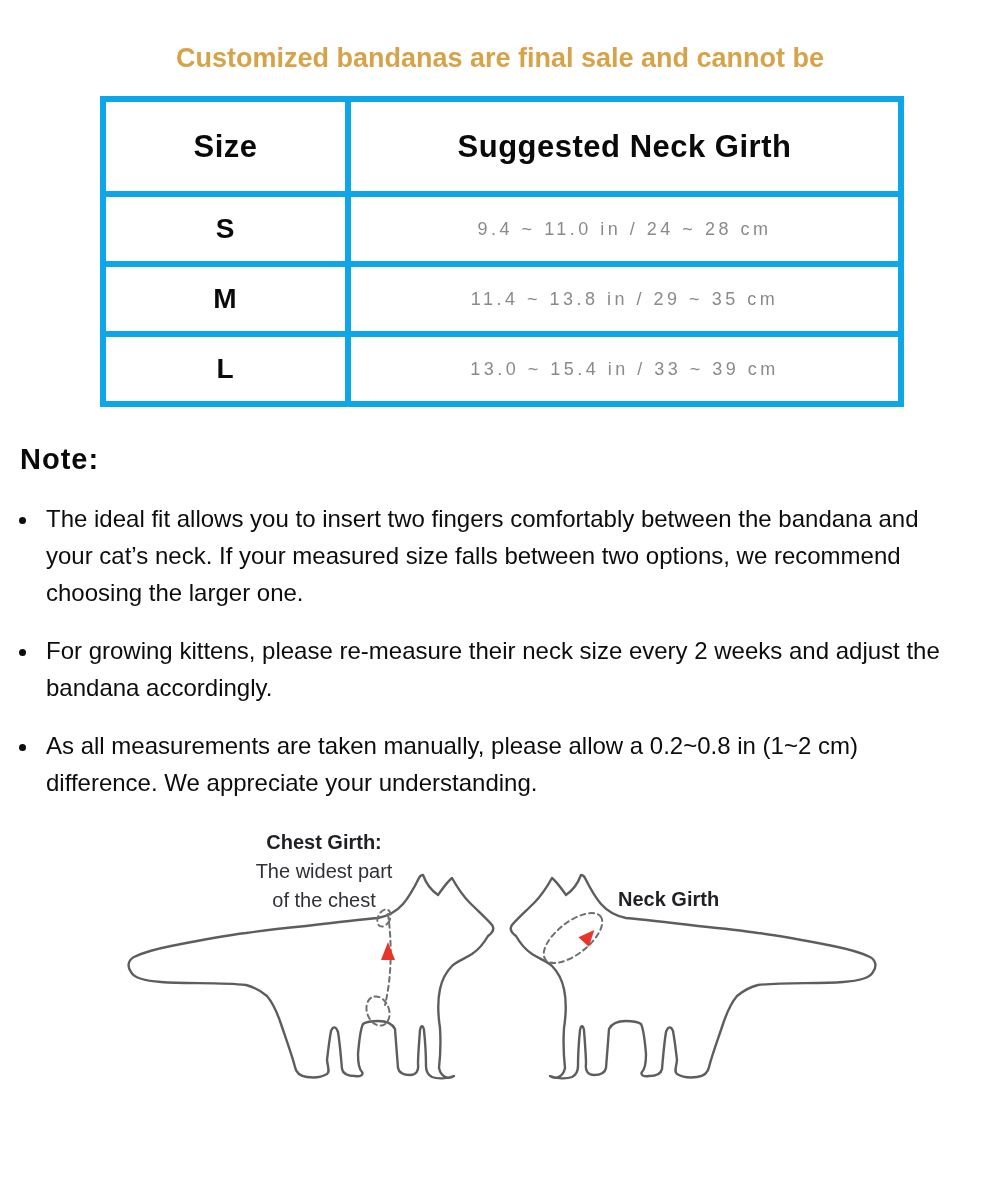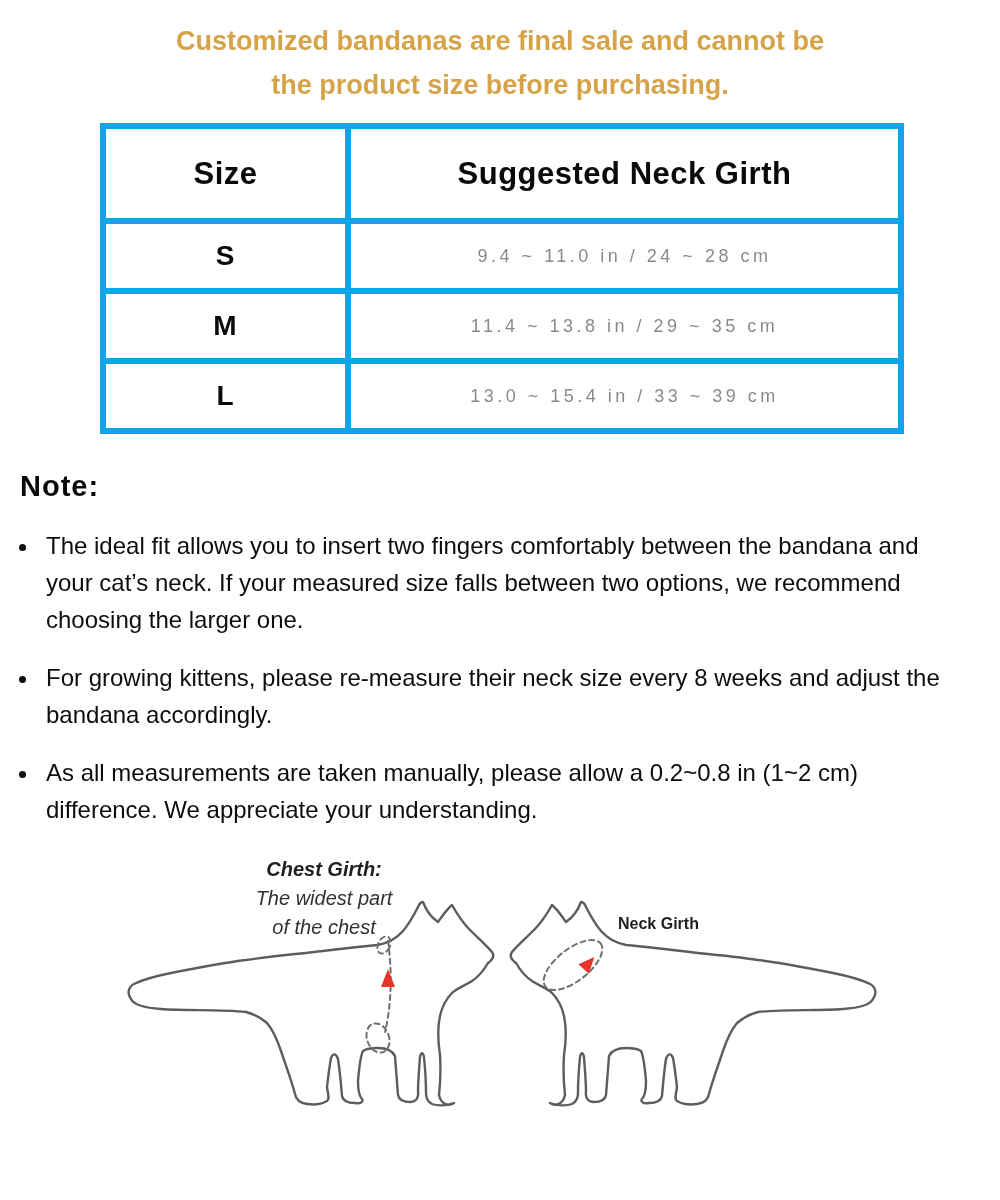--- a/index.html
+++ b/index.html
@@ -11,21 +11,21 @@
     width: 1000px;
     height: 1200px;
     position: relative;
     overflow: hidden;
     font-family: "Liberation Sans", sans-serif;
     color: #111111;
   }
 
   
   .warning {
-    padding-top: 19px;
+    padding-top: 36px;
     text-align: center;
     font-weight: bold;
     font-size: 27px;
     line-height: 44px;
     color: var(--gold, #d6a349);
   }
   .warning span { display: block; }
 
   
   table.size-table {
@@ -92,31 +92,30 @@
   }
   .chest-label {
     position: absolute;
     left: 196px;
     top: 6px;
     width: 256px;
     text-align: center;
     font-size: 20px;
     line-height: 29px;
     color: #303036;
-    font-style: italic;
   }
   .chest-label .title {
     font-weight: bold;
     color: #1f1f24;
   }
   .neck-label {
     position: absolute;
     left: 618px;
     top: 66px;
-    font-size: 16px;
+    font-size: 20px;
     font-weight: bold;
     color: #1f1f24;
   }
   svg.cats {
     position: absolute;
     left: 126px;
     top: 50px;
   }
   .cat-path {
     fill: #ffffff;
@@ -132,21 +131,20 @@
     stroke-dasharray: 5 4;
     stroke-linecap: round;
   }
   .arrow { fill: var(--arrow, #e8352c); }
 </style>
 </head>
 <body>
 
 <div class="warning">
   <span>Customized bandanas are final sale and cannot be</span>
-  <span>the product size before purchasing.</span>
 </div>
 
 <table class="size-table">
   <colgroup>
       <col class="c1">
       <col class="c2">
     </colgroup>
   <thead>
     <tr>
       <th>Size</th>
@@ -165,21 +163,21 @@
     <tr>
       <td class="size-cell">L</td>
       <td class="girth-cell">13.0 ~ 15.4 in / 33 ~ 39 cm</td>
     </tr>
   </tbody>
 </table>
 
 <div class="note-heading">Note:</div>
 <ul class="notes">
   <li>The ideal fit allows you to insert two fingers comfortably between the bandana and your cat’s neck. If your measured size falls between two options, we recommend choosing the larger one.</li>
-  <li>For growing kittens, please re-measure their neck size every 8 weeks and adjust the bandana accordingly.</li>
+  <li>For growing kittens, please re-measure their neck size every 2 weeks and adjust the bandana accordingly.</li>
   <li>As all measurements are taken manually, please allow a 0.2~0.8 in (1~2 cm) difference. We appreciate your understanding.</li>
 </ul>
 
 <div class="diagram">
 
   <div class="chest-label">
     <div class="title">Chest Girth:</div>
     <div>The widest part</div>
     <div>of the chest</div>
   </div>

